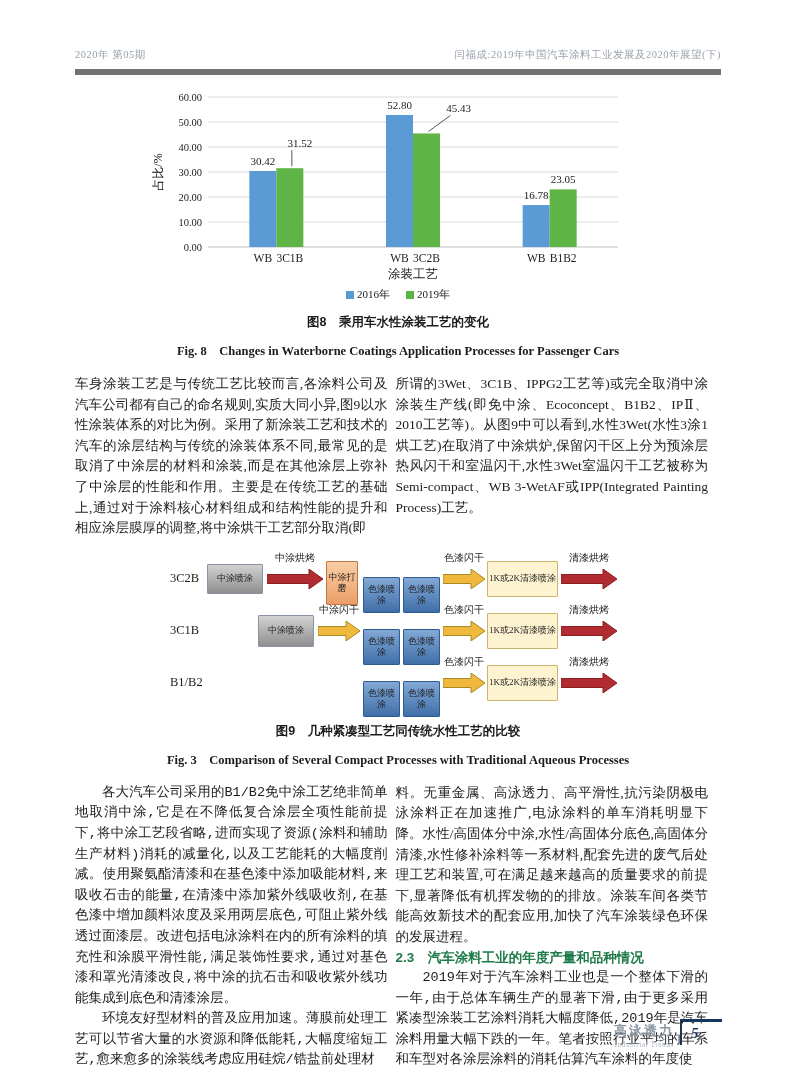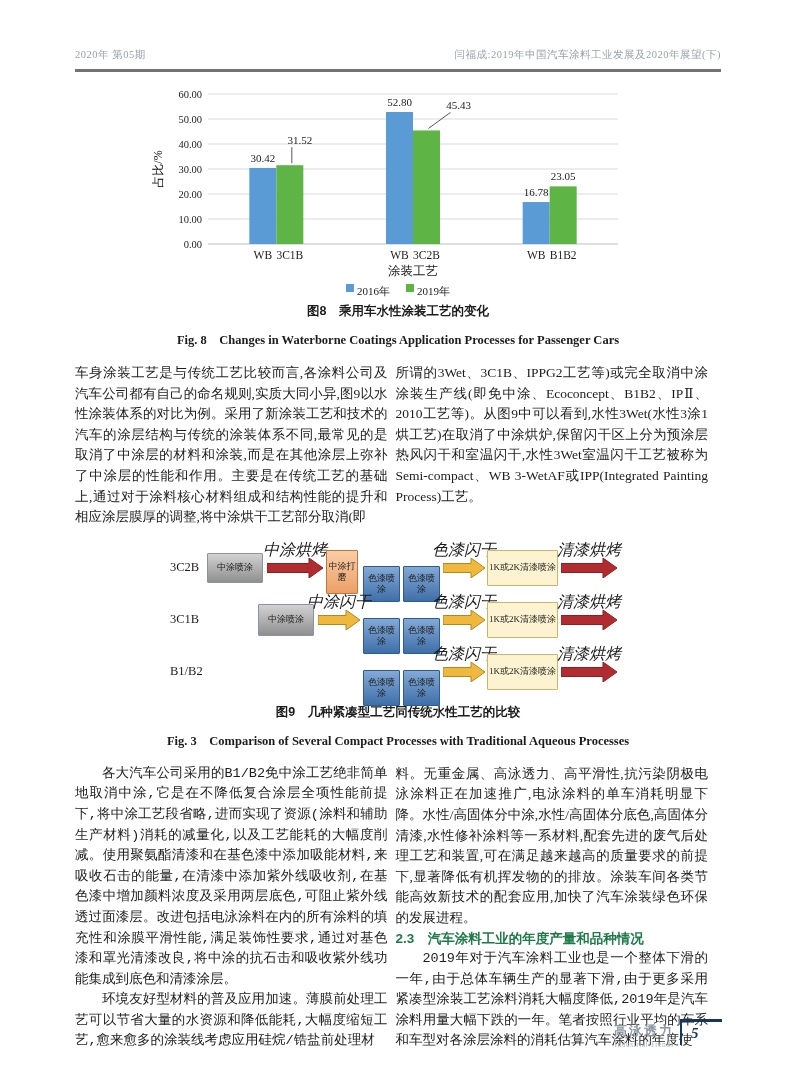--- a/index.html
+++ b/index.html
@@ -6,50 +6,50 @@
   html,body { background:#fff; }
   body {
     width:794px; height:1077px; position:relative; overflow:hidden;
     font-family:"Liberation Serif","DejaVu Serif",serif; color:#1c1c1c;
   }
   .page { position:absolute; left:75px; top:48px; width:646px; }
 
   
   .hdr { display:flex; justify-content:space-between; align-items:flex-end;
          font-size:10.5px; color:#97a1ab; letter-spacing:.5px;
-         border-bottom:3px solid #737373; padding-bottom:7px; }
+         border-bottom:6px solid #737373; padding-bottom:7px; }
 
   
   .chart-wrap { margin-top:12px; display:flex; flex-direction:column; align-items:center; }
   .legend { display:flex; gap:16px; font-size:11px; margin-top:0px; }
-  .legend .it { display:flex; align-items:flex-start; gap:3px; }
+  .legend .it { display:flex; align-items:center; gap:3px; }
   .legend .sw { width:8px; height:8px; display:inline-block; }
 
   .cap { text-align:center; }
-  .cap .zh { font-family:"Liberation Sans","DejaVu Sans",sans-serif; font-weight:bold; font-size:12.5px; margin-top:4px; }
+  .cap .zh { font-family:"Liberation Sans","DejaVu Sans",sans-serif; font-weight:bold; font-size:12.5px; margin-top:12px; }
   .cap .en { font-weight:bold; font-size:12.5px; margin-top:12px; }
 
   
   .cols { display:flex; gap:8px; margin-top:14px; }
   .col { width:312.5px; font-size:13.5px; line-height:20.6px; text-align:justify; }
   .col p.ind { text-indent:2em;font-family:Liberation Mono, monospace; }
   .col .h2 { font-family:"Liberation Sans","DejaVu Sans",sans-serif; font-weight:bold;
              color:#1e7a48; font-size:13.5px; text-align:left; }
 
   
   .diagram { position:relative; width:646px; height:162px; margin-top:10px; }
   .dg-label { position:absolute; font-size:12.5px; }
   .dg-box { position:absolute; display:flex; align-items:center; justify-content:center;
             text-align:center; font-size:9px; line-height:1.2; border:1px solid;
             border-radius:1px; padding:1px; }
   .dg-box.gray  { background:linear-gradient(#d2d2d2,#8f8f8f); border-color:#8a93a6; }
   .dg-box.orange{ background:linear-gradient(#f9cda6,#ec9f67); border-color:#c0763f; }
   .dg-box.blue  { background:linear-gradient(#83a9d6,#3f6fa8); border-color:#2e5b94;margin-top:16px; }
   .dg-box.cream { background:#fdf3d0; border-color:#cbb56b; }
-  .dg-arrow-label { position:absolute; font-size:16px; white-space:nowrap; transform:translateX(-50%);font-style:italic; }
+  .dg-arrow-label { position:absolute; font-size:10px; white-space:nowrap; transform:translateX(-50%); }
   .dg-arrow { position:absolute; }
 
   
   .footer { position:absolute; right:72px; bottom:28px; display:flex; align-items:flex-start; }
   .footer .names { text-align:right; padding-top:3px; }
   .footer .zh { font-family:"Liberation Sans","DejaVu Sans",sans-serif; font-weight:bold;
                 color:#8a96a1; font-size:13px; letter-spacing:2px; }
   .footer .en { color:#aeb7bf; font-size:7.5px; letter-spacing:.5px; }
   .footer .pagebox { width:42px; height:26px; margin-left:6px;
                      border-top:3px solid #17365d; border-left:2px solid #17365d;

